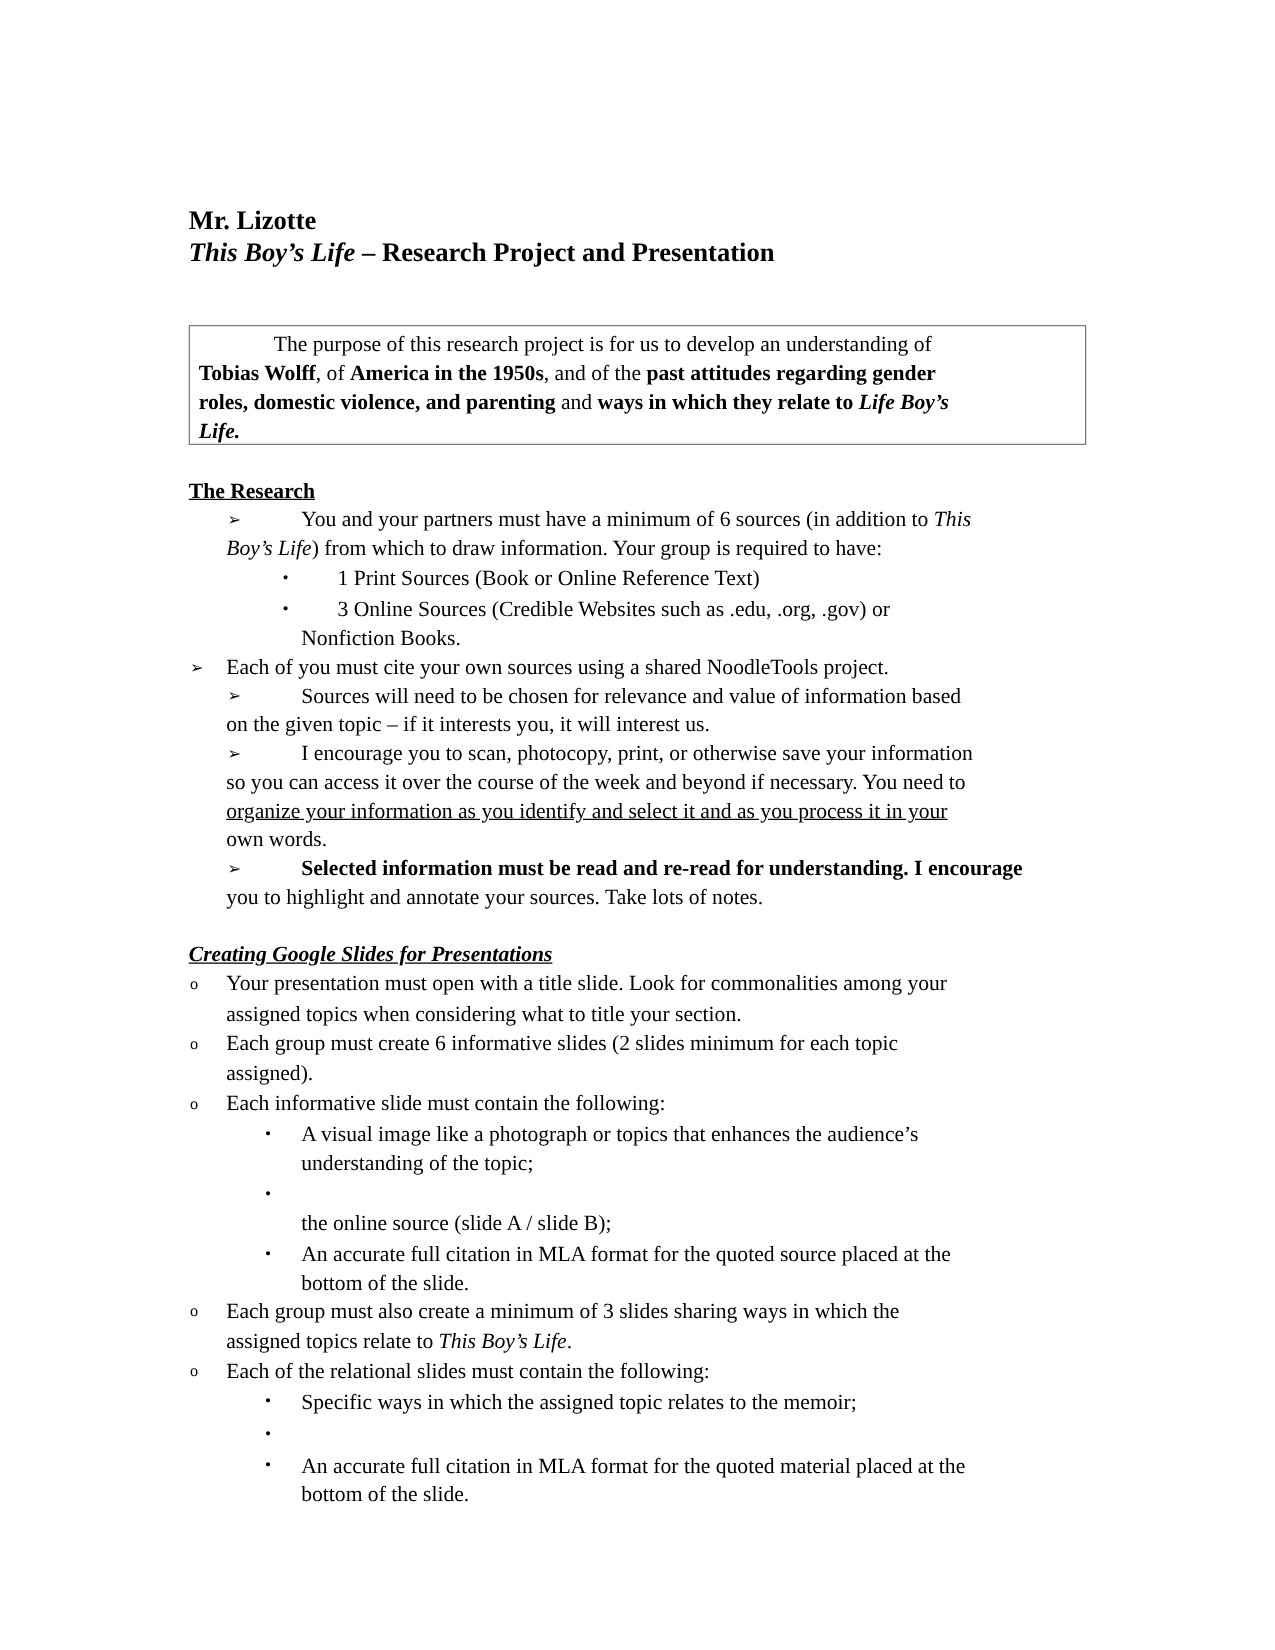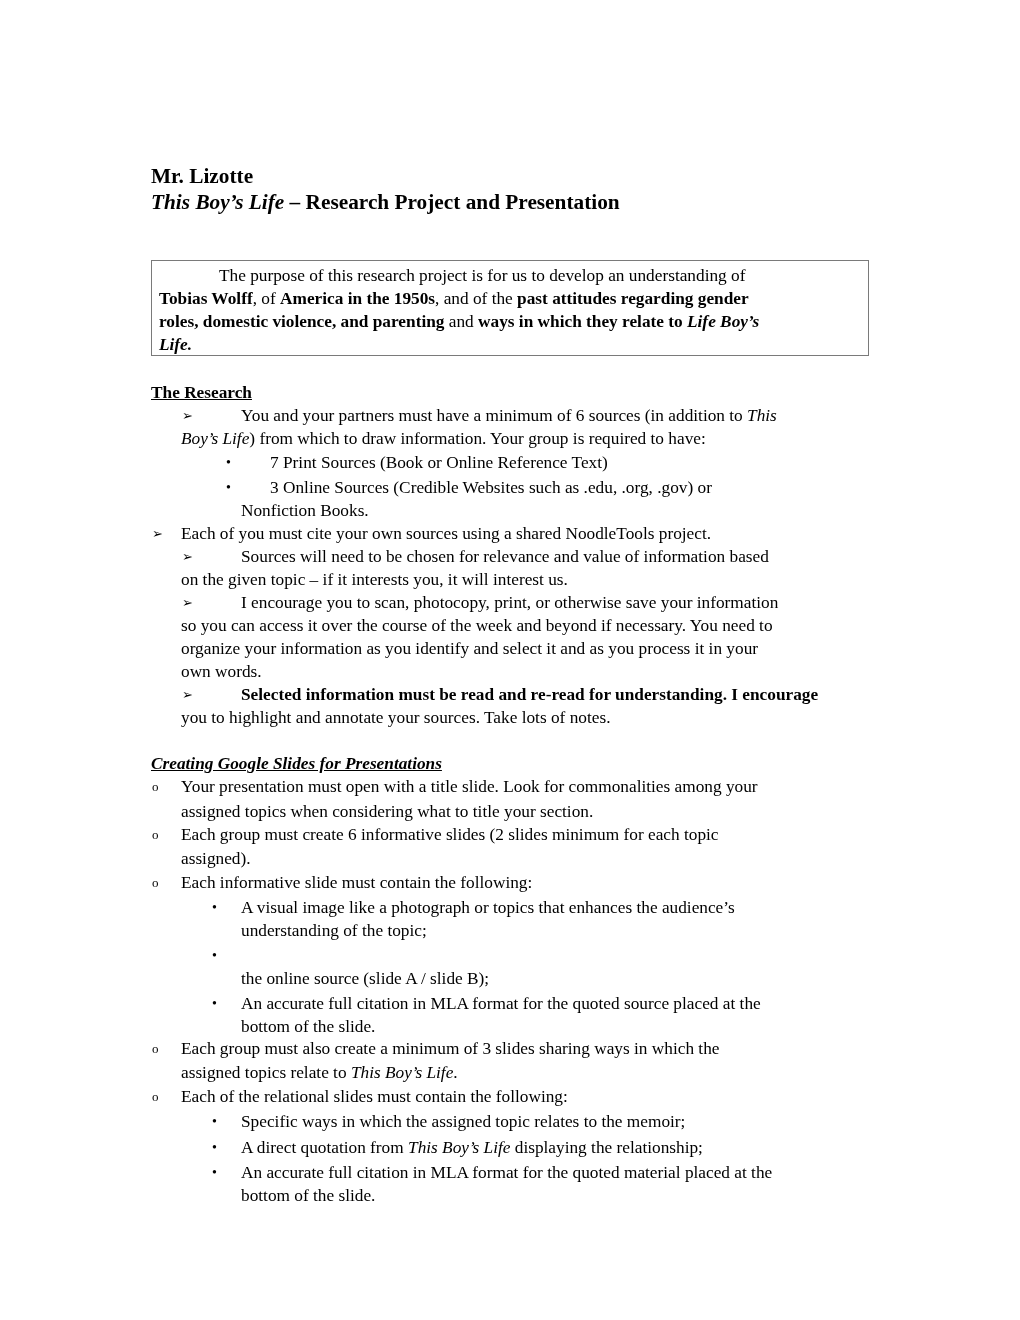--- a/index.html
+++ b/index.html
@@ -31,36 +31,36 @@
   <div class="ln" style="left:159px; top:270px;"><span class="b">roles, domestic violence, and parenting</span><span> and </span><span class="b">ways in which they relate to </span><span class="b i">Life Boy’s</span></div>
   <div class="ln b i" style="left:159px; top:293px;">Life.</div>
 
   <div class="ln b u" style="left:151px; top:341px;">The Research</div>
 
   <span class="arrow" style="left:182px; top:364px;">➢</span>
   <div class="ln" style="left:241px; top:364px;"><span>You and your partners must have a minimum of 6 sources (in addition to </span><span class="i">This</span></div>
   <div class="ln" style="left:181px; top:387px;"><span class="i">Boy’s Life</span><span>) from which to draw information. Your group is required to have:</span></div>
 
   <span class="dot" style="left:226px; top:411px;">•</span>
-  <div class="ln" style="left:270px; top:411px;">7 Print Sources (Book or Online Reference Text)</div>
+  <div class="ln" style="left:270px; top:411px;">1 Print Sources (Book or Online Reference Text)</div>
   <span class="dot" style="left:226px; top:436px;">•</span>
   <div class="ln" style="left:270px; top:436px;">3 Online Sources (Credible Websites such as .edu, .org, .gov) or</div>
   <div class="ln" style="left:241px; top:459px;">Nonfiction Books.</div>
 
   <span class="arrow" style="left:152px; top:482px;">➢</span>
   <div class="ln" style="left:181px; top:482px;">Each of you must cite your own sources using a shared NoodleTools project.</div>
 
   <span class="arrow" style="left:182px; top:505px;">➢</span>
   <div class="ln" style="left:241px; top:505px;">Sources will need to be chosen for relevance and value of information based</div>
   <div class="ln" style="left:181px; top:528px;text-align:center;">on the given topic – if it interests you, it will interest us.</div>
 
   <span class="arrow" style="left:182px; top:551px;">➢</span>
   <div class="ln" style="left:241px; top:551px;">I encourage you to scan, photocopy, print, or otherwise save your information</div>
   <div class="ln" style="left:181px; top:574px;">so you can access it over the course of the week and beyond if necessary. You need to</div>
-  <div class="ln" style="left:181px; top:597px;">organize your information as you identify and select it and as you process it in your</div>
+  <div class="ln" style="left:181px; top:597px;text-decoration:underline;">organize your information as you identify and select it and as you process it in your</div>
   <div class="ln" style="left:181px; top:620px;">own words.</div>
 
   <span class="arrow" style="left:182px; top:643px;">➢</span>
   <div class="ln" style="left:241px; top:643px;font-weight:bold;">Selected information must be read and re-read for understanding. I encourage</div>
   <div class="ln" style="left:181px; top:666px;">you to highlight and annotate your sources. Take lots of notes.</div>
 
   <div class="ln b u" style="left:151px; top:712px;font-style:italic;">Creating Google Slides for Presentations</div>
 
   <span class="circ" style="left:152px; top:735px;">o</span>
   <div class="ln" style="left:181px; top:735px;">Your presentation must open with a title slide.  Look for commonalities among your</div>
@@ -88,19 +88,18 @@
   <div class="ln" style="left:181px; top:997px;">Each group must also create a minimum of 3 slides sharing ways in which the</div>
   <div class="ln" style="left:181px; top:1021px;"><span>assigned topics relate to </span><span class="i">This Boy’s Life</span><span>.</span></div>
 
   <span class="circ" style="left:152px; top:1045px;">o</span>
   <div class="ln" style="left:181px; top:1045px;">Each of the relational slides must contain the following:</div>
 
   <span class="dot" style="left:212px; top:1070px;">•</span>
   <div class="ln" style="left:241px; top:1070px;">Specific ways in which the assigned topic relates to the memoir;</div>
 
   <span class="dot" style="left:212px; top:1096px;">•</span>
-  <div class="ln" style="left:241px; top:1096px;"><span>A direct quotation from </span><span class="i">This Boy’s Life</span><span> displaying the relationship;</span></div>
 
   <span class="dot" style="left:212px; top:1121px;">•</span>
   <div class="ln" style="left:241px; top:1121px;">An accurate full citation in MLA format for the quoted material placed at the</div>
   <div class="ln" style="left:241px; top:1144px;">bottom of the slide.</div>
 
 </div>
 
 </body></html>

